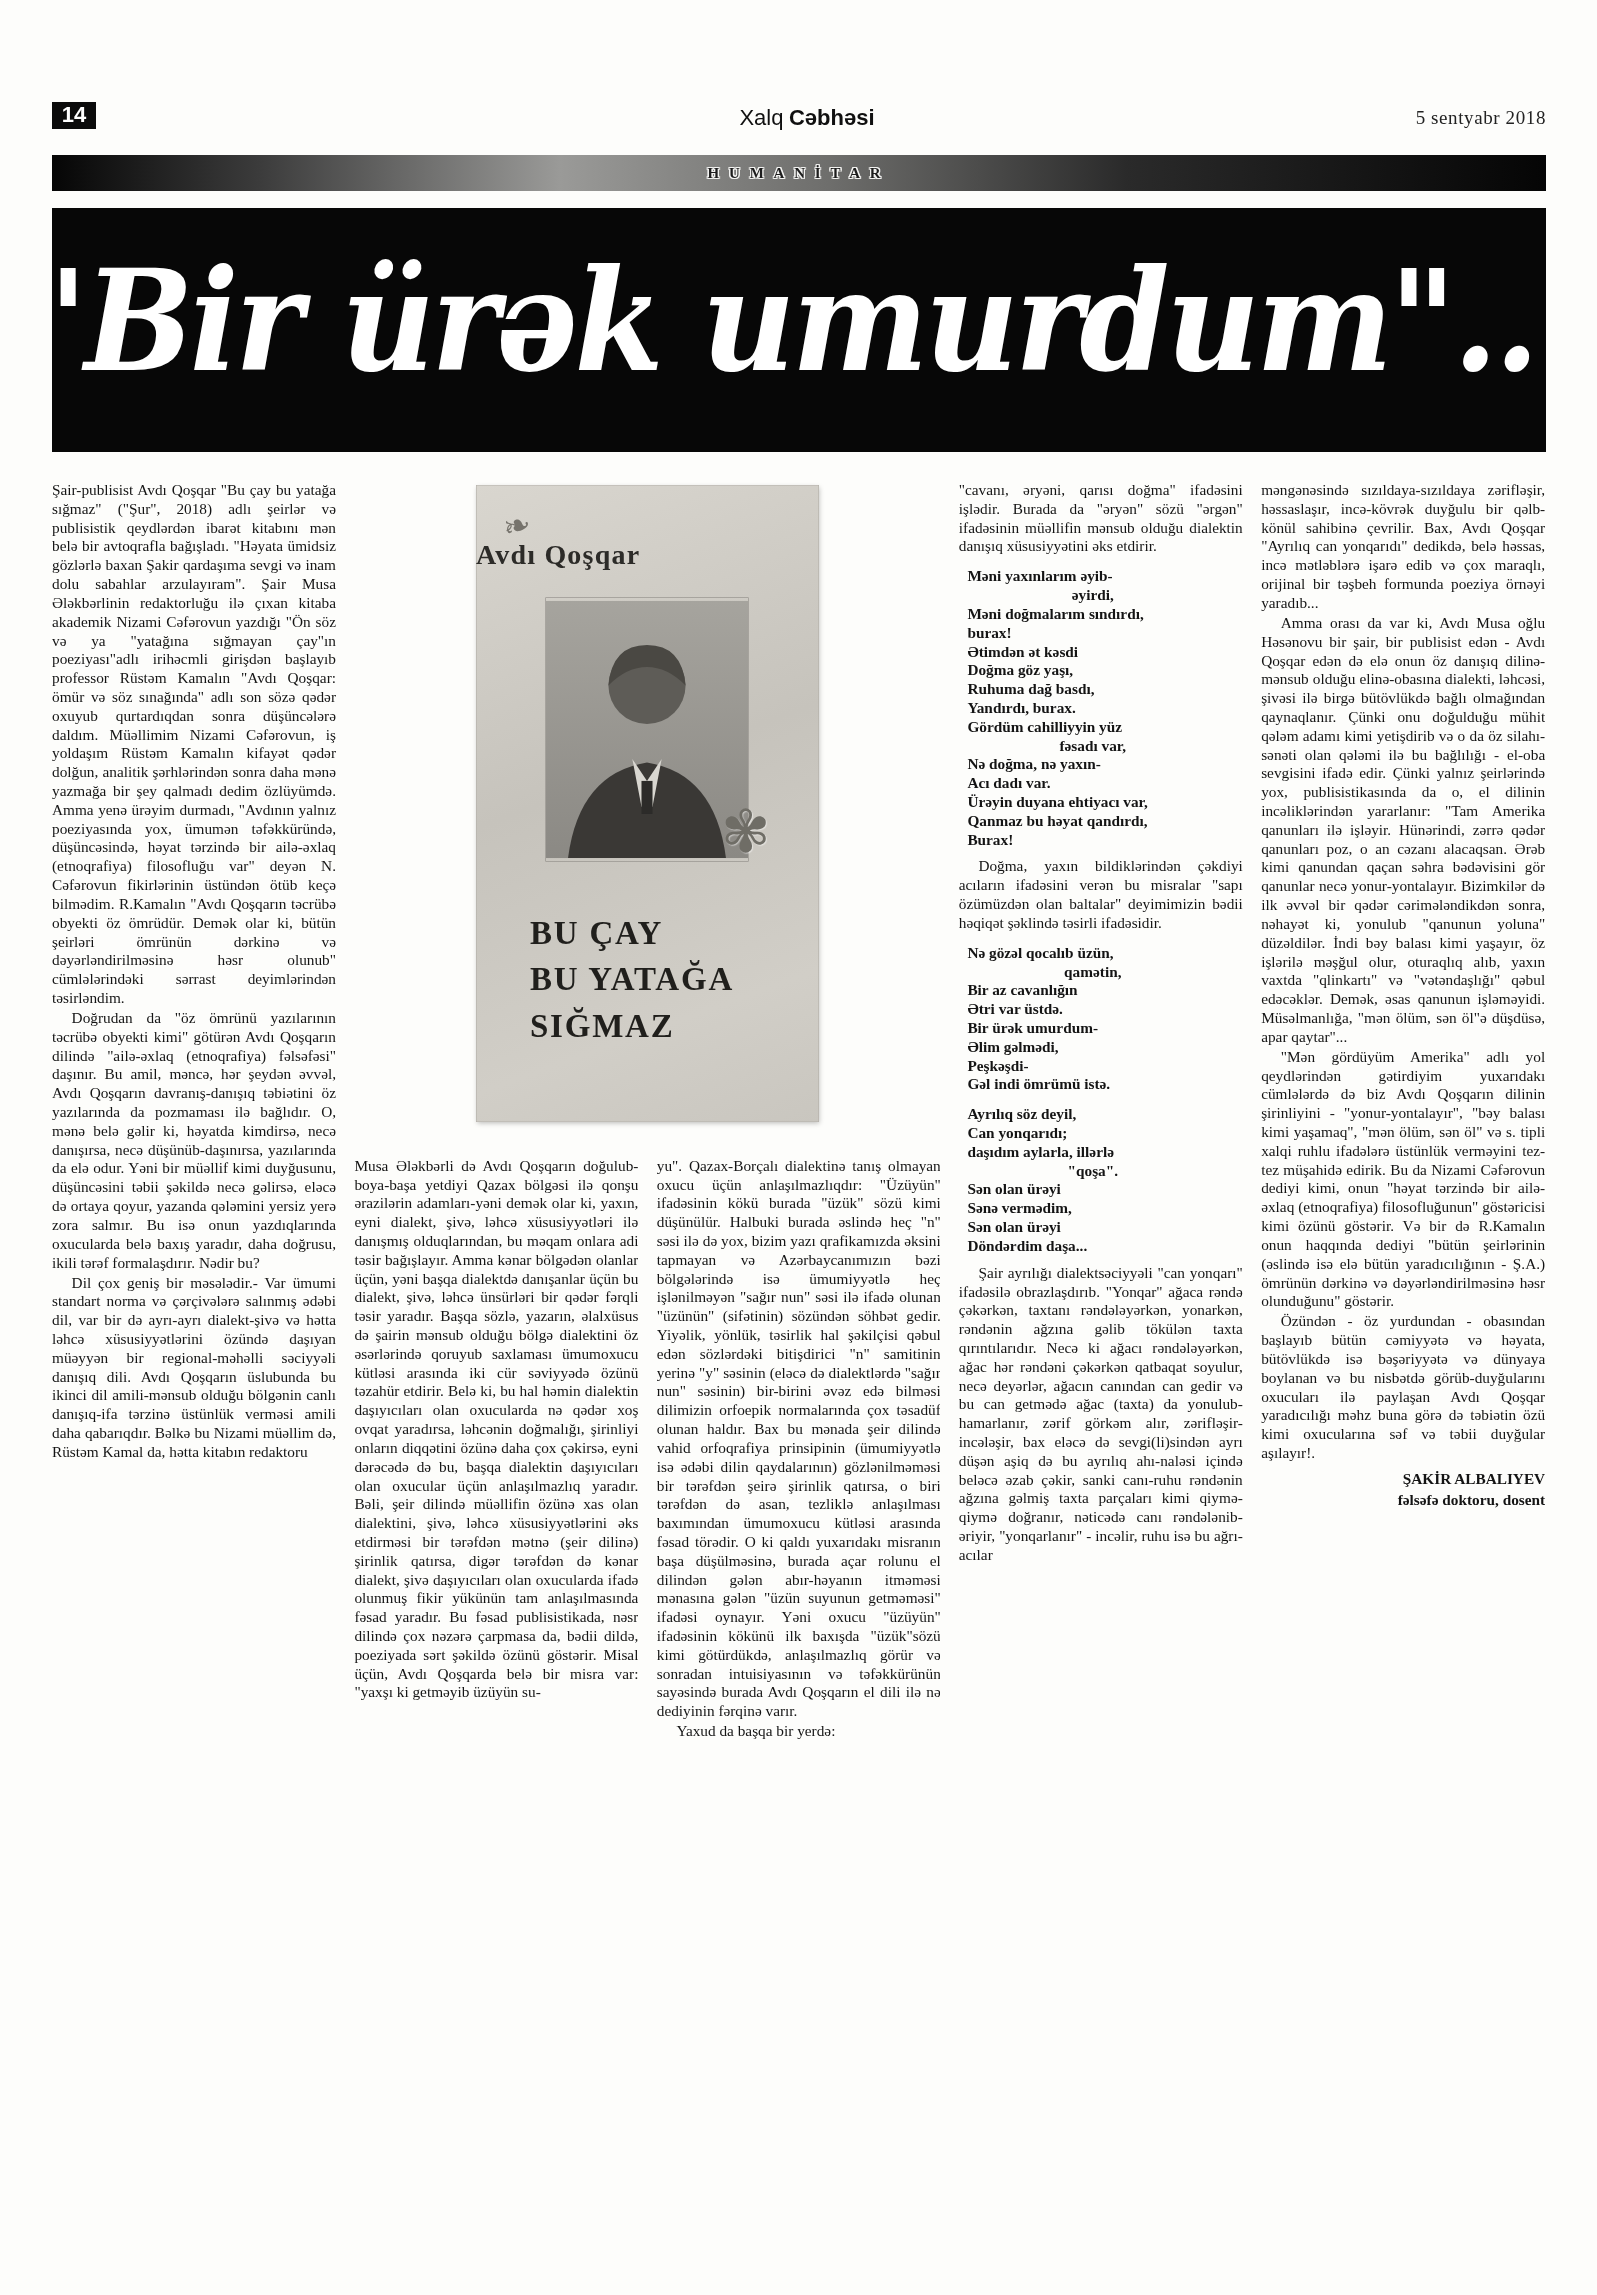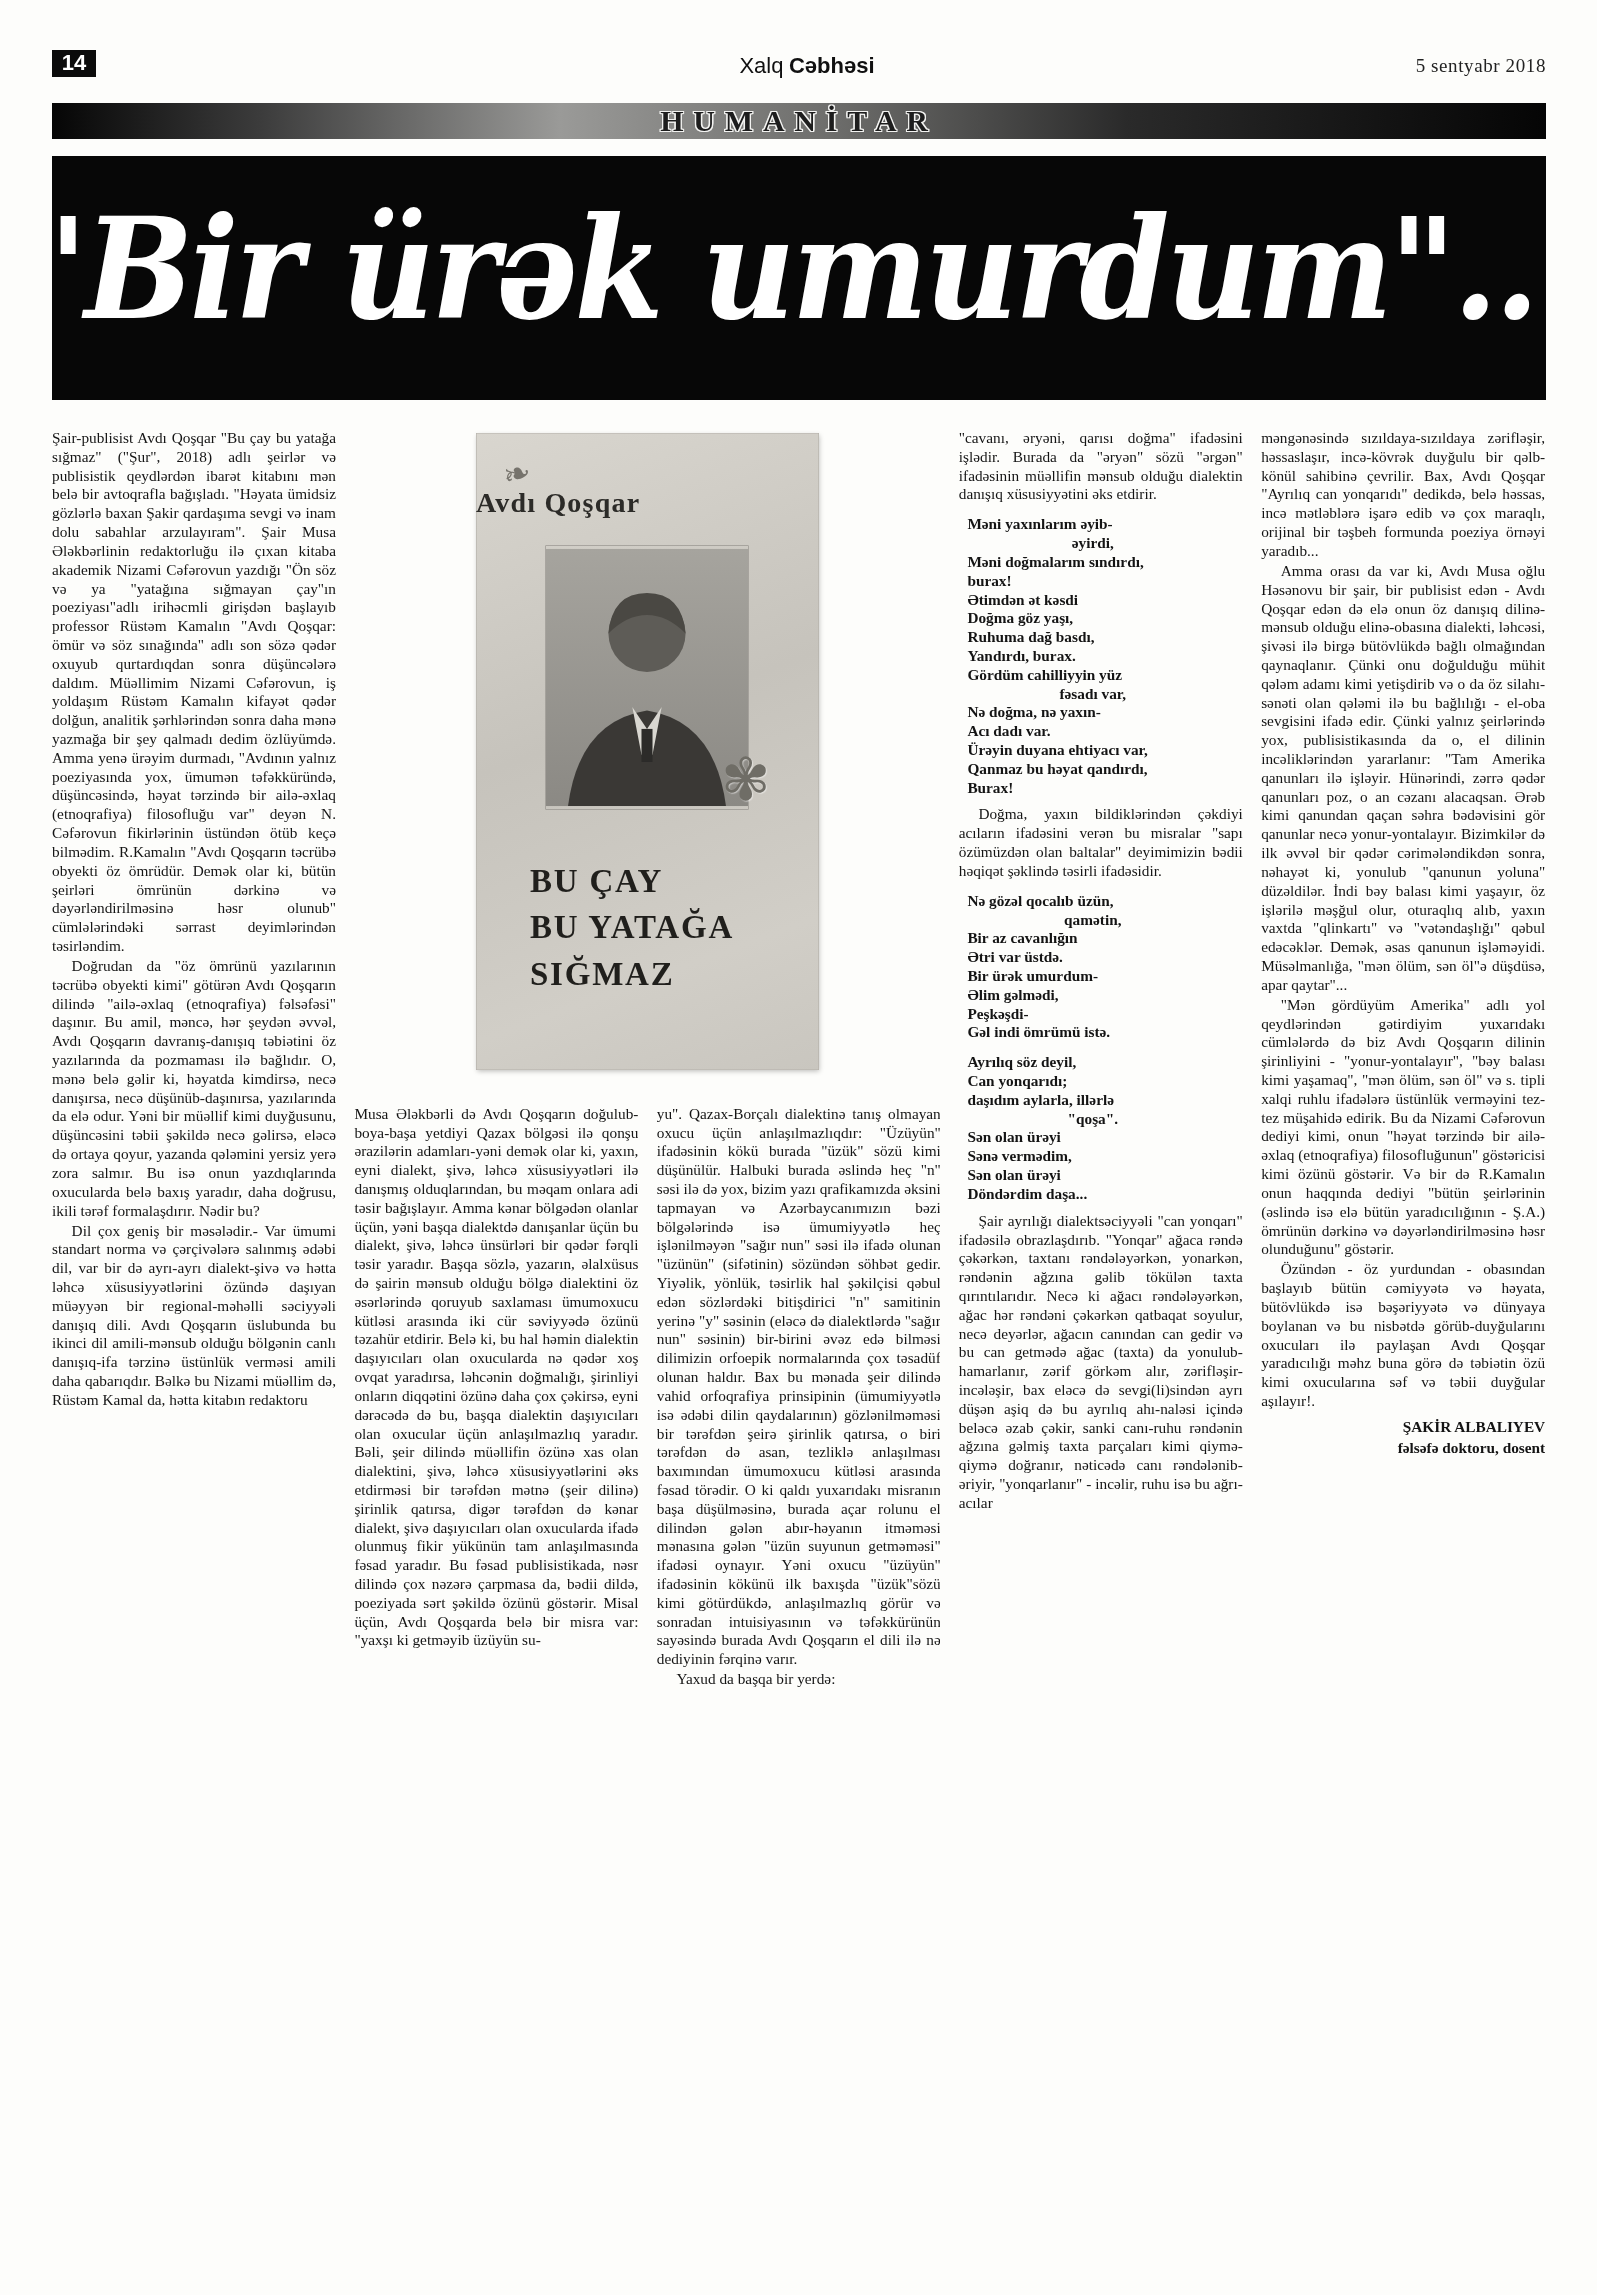--- a/index.html
+++ b/index.html
@@ -8,21 +8,21 @@
     background: #fdfdfb;
     font-family: "Liberation Serif", serif;
     color: #141414;
     position: relative;
     overflow: hidden;
   }
   .page { width: 1598px; height: 2295px; position: relative; }
 
   
   .masthead {
-    padding: 45px 52px 0 52px;
+    padding: 97px 52px 0 52px;
     display: flex; align-items: flex-end; justify-content: space-between;
     position: relative; height: 32px;
   }
   .pagenum {
     background: #0b0b0b; color: #fff;
     font-family: "Liberation Sans", sans-serif;
     font-weight: bold; font-size: 22px;
     padding: 1.8px 9.8px 3.1px 9.8px; line-height: 1;
   }
   .paper {
@@ -33,21 +33,21 @@
   .paper .bold { font-weight: bold; margin-left: 5.5px; }
   .date { font-size: 19px; color: #222; letter-spacing: 0.6px; }
 
   
   .section-bar {
     margin: 26px 52px 0 52px; height: 36px;
     background: linear-gradient(90deg, #060606 0%, #3c3c3c 14%, #9a9a98 34%, #6e6e6c 52%, #2a2a2a 72%, #050505 100%);
     display: flex; align-items: center; justify-content: center;
   }
   .section-label {
-    font-size: 30px; font-weight: bold; letter-spacing: 9.8px;
+    font-size: 15px; font-weight: bold; letter-spacing: 9.8px;
     color: #1d1d1d;
     text-shadow: 1.2px 0 0 #f2f2f0, -1.2px 0 0 #f2f2f0, 0 1.2px 0 #f2f2f0, 0 -1.2px 0 #f2f2f0,
                  1.2px 1.2px 0 #f2f2f0, -1.2px -1.2px 0 #f2f2f0, 1.2px -1.2px 0 #f2f2f0, -1.2px 1.2px 0 #f2f2f0;
   }
 
   
   .headline-banner {
     margin: 17px 52px 0 52px; height: 244px;
     background: #070707;
     display: flex; align-items: center; justify-content: center;

